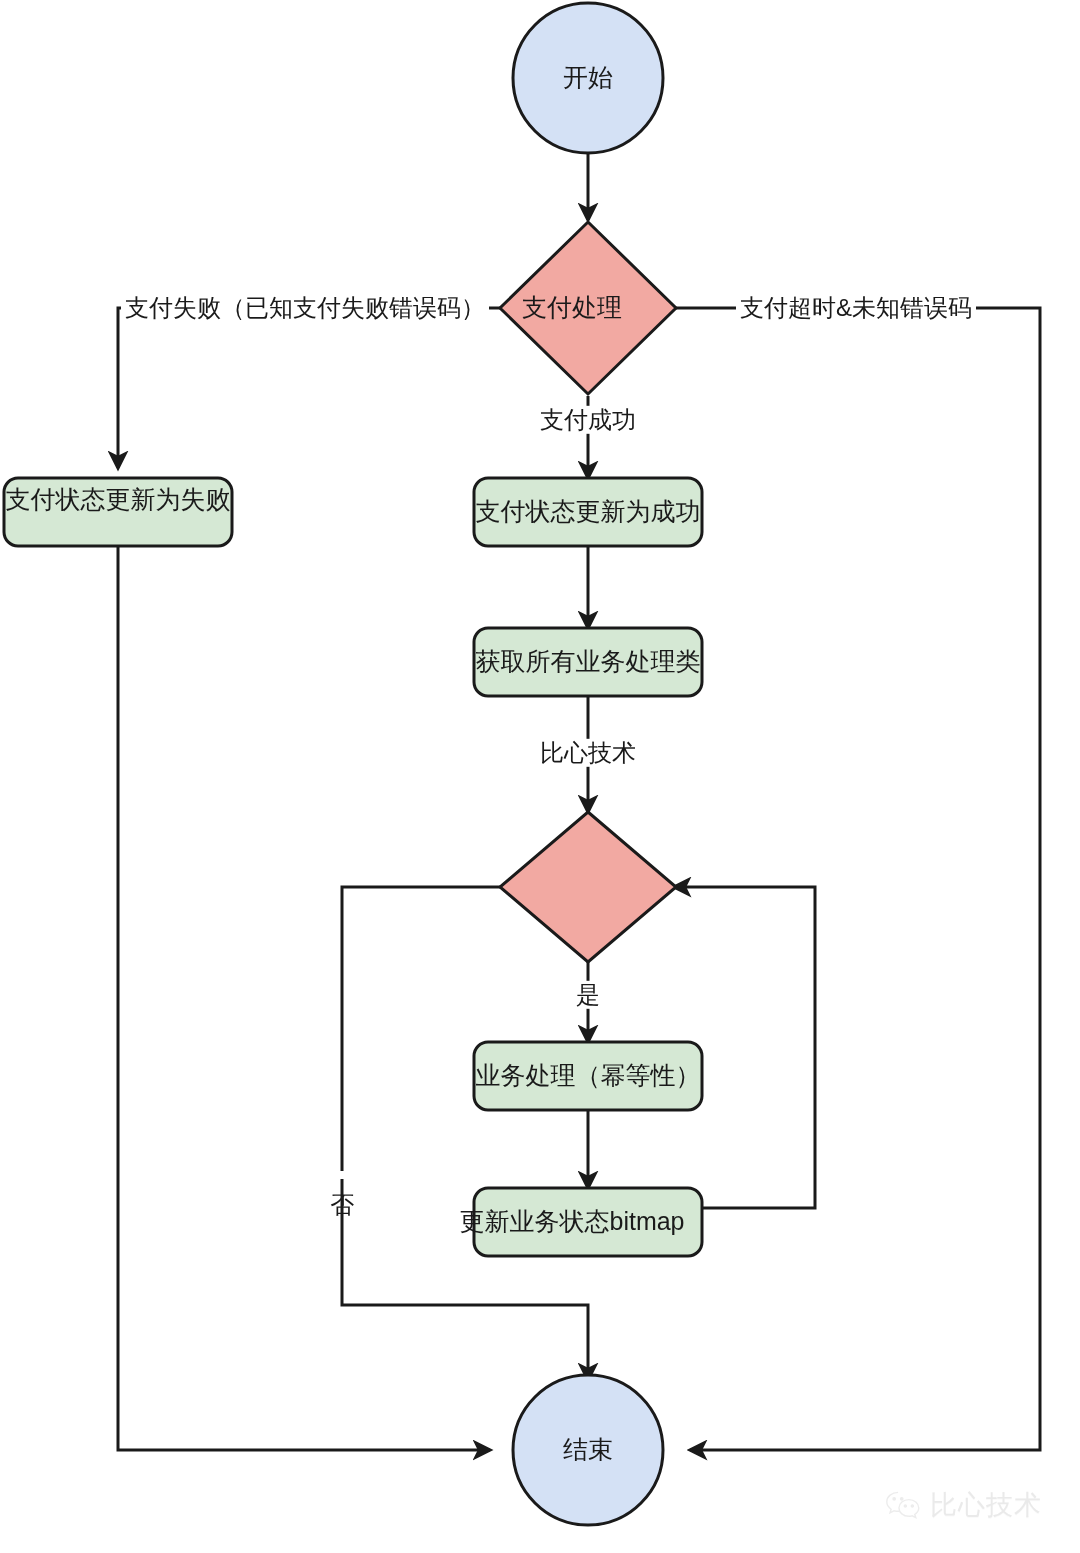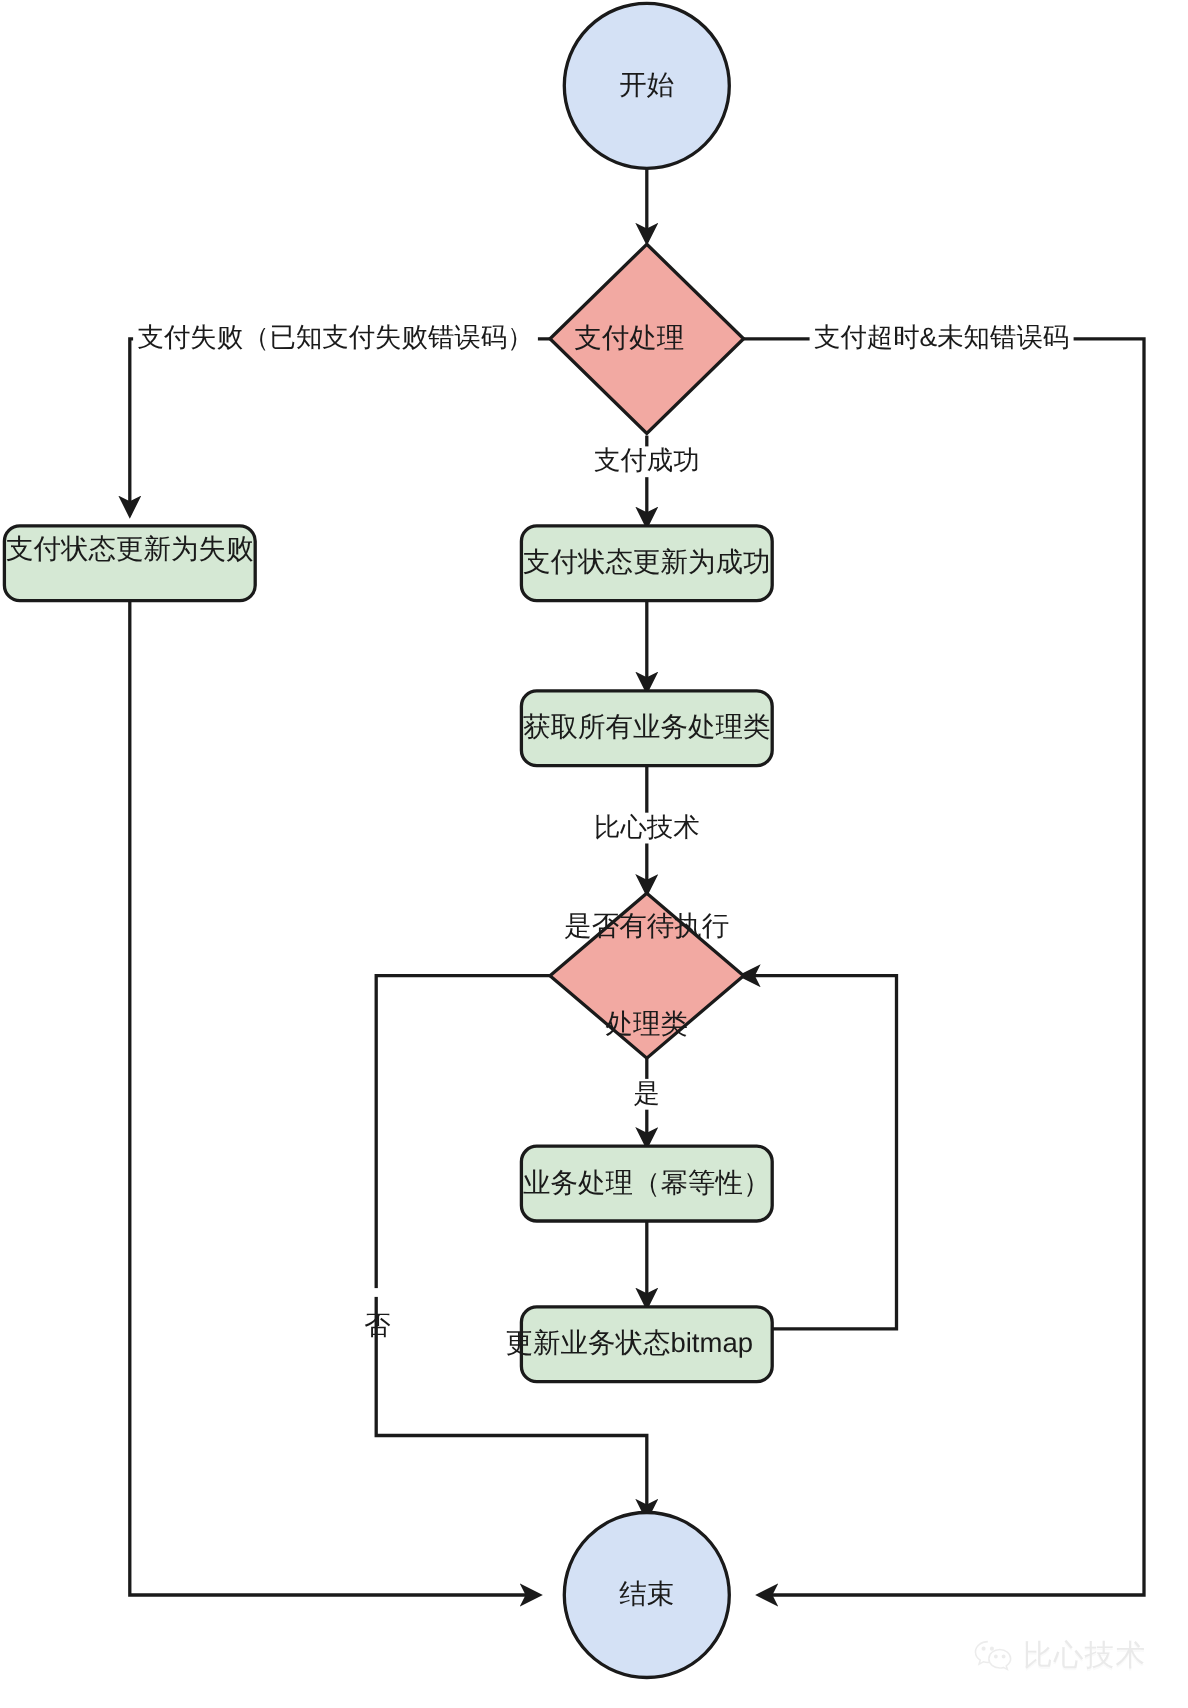--- a/index.html
+++ b/index.html
@@ -138,24 +138,20 @@
   <div class="node-label" style="left:588px; top:78px;">开始</div>
 
   <div class="node-label" style="left:572px; top:308px;">支付处理</div>
 
   <div class="node-label" style="left:118px; top:500px;">支付状态更新为失败</div>
 
   <div class="node-label" style="left:588px; top:512px;">支付状态更新为成功</div>
 
   <div class="node-label" style="left:588px; top:662px;">获取所有业务处理类</div>
 
-  <div class="node-label" style="left:588px; top:887px;">
-    <div>是否有待执行</div>
-    <div>处理类</div>
-  </div>
 
   <div class="node-label" style="left:588px; top:1076px;font-family:Liberation Serif, serif;">业务处理（幂等性）</div>
 
   <div class="node-label" style="left:572px; top:1222px;">更新业务状态bitmap</div>
 
   <div class="node-label" style="left:588px; top:1450px;">结束</div>
 
   <div class="edge-label" style="left:305px; top:308px;">支付失败（已知支付失败错误码）</div>
 
   <div class="edge-label" style="left:856px; top:308px;">支付超时&amp;未知错误码</div>

